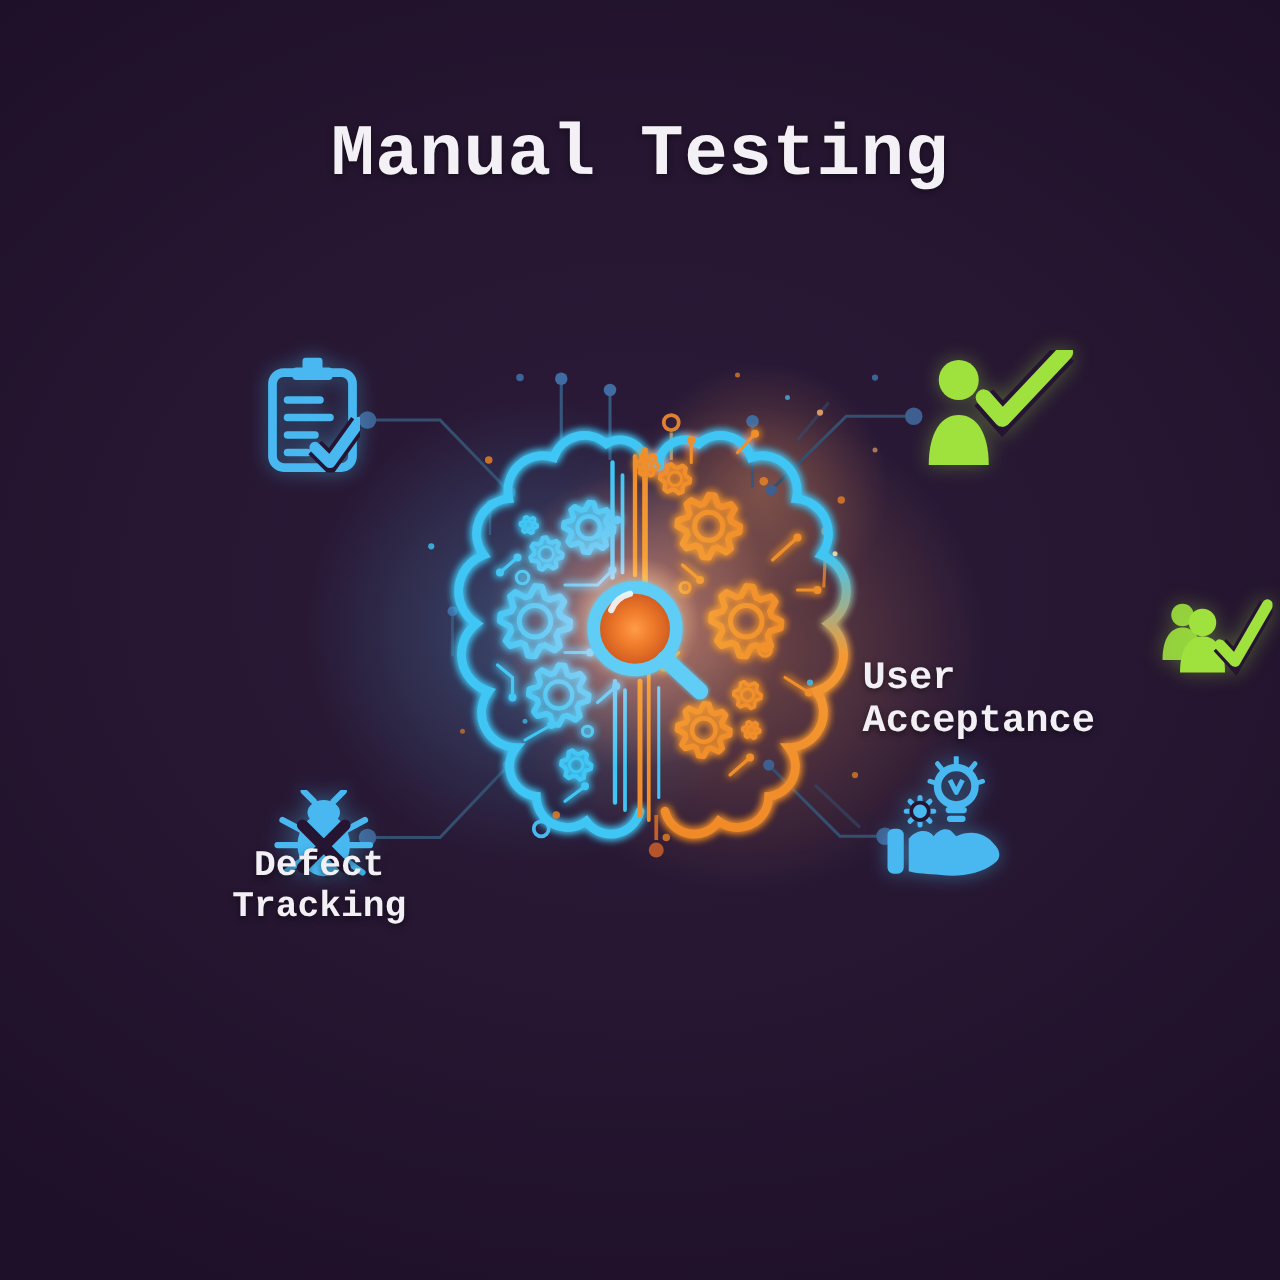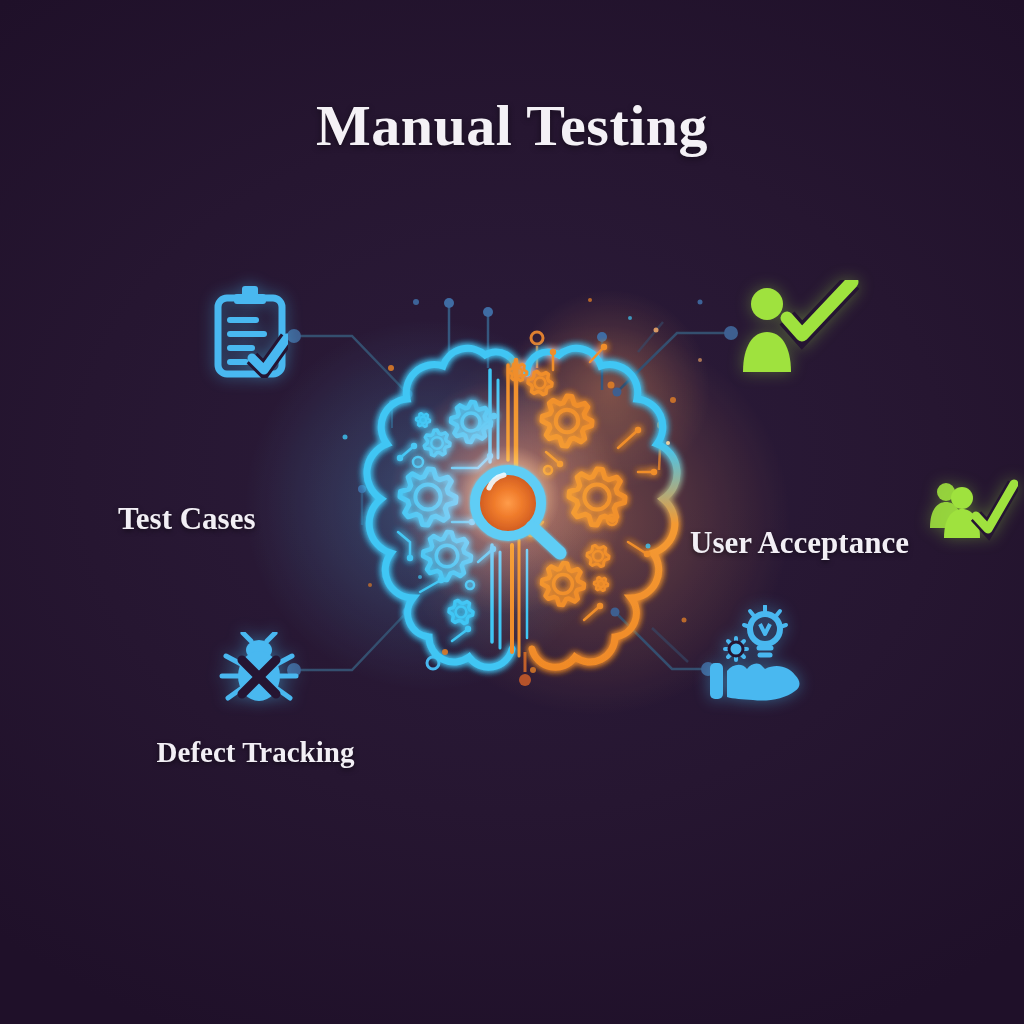--- a/index.html
+++ b/index.html
@@ -1,32 +1,32 @@
 <!DOCTYPE html>
 <html><head>
 <meta charset="utf-8">
 <style>
   html,body{margin:0;padding:0;background:#1d0e27;}
   .stage{
     position:relative;width:1024px;height:1024px;overflow:hidden;
     background:radial-gradient(ellipse 780px 620px at 50% 46%, #2c1c3b 0%, #261631 55%, #1f1029 100%);
-    font-family:Liberation Serif, serif;
+    font-family:Liberation Mono, monospace;
   }
   .title{
     position:absolute;left:0;top:92px;width:1024px;text-align:center;
     font-size:58px;font-weight:800;color:#f4f1f6;letter-spacing:.5px;
     text-shadow:0 2px 6px rgba(0,0,0,.45);
   }
   .label{
     position:absolute;color:#f2eff5;font-weight:700;
     text-shadow:0 2px 5px rgba(0,0,0,.5);
   }
   .label-test-cases{left:118px;top:501px;width:170px;font-size:31px;}
   .label-user-acceptance{left:690px;top:525px;width:240px;font-size:31px;}
-  .label-defect-tracking{left:153px;top:736px;width:205px;font-size:29px;text-align:center;}
+  .label-defect-tracking{left:153px;top:676px;width:205px;font-size:29px;text-align:center;}
   .label-exploratory{left:645px;top:709px;width:212px;font-size:27px;text-align:center;line-height:1.2;}
   .icon{position:absolute;}
   .icon-cyan svg{filter:drop-shadow(0 0 8px rgba(70,190,245,.45));}
   .icon-green svg{filter:drop-shadow(0 0 8px rgba(160,230,70,.35));}
   .scene{position:absolute;left:0;top:0;}
 </style>
 </head>
 <body>
 
 <div class="stage">
@@ -247,21 +247,20 @@
       <g stroke="#49b8f0" stroke-width="6" stroke-linecap="round">
         <line x1="18" y1="34" x2="44" y2="34"></line>
         <line x1="18" y1="48" x2="52" y2="48"></line>
         <line x1="18" y1="62" x2="40" y2="62"></line>
         <line x1="18" y1="76" x2="34" y2="76"></line>
       </g>
       <polyline points="40,72 52,84 75,52" stroke="#251532" stroke-width="15" fill="none"></polyline>
       <polyline points="40,72 52,84 75,52" stroke="#49b8f0" stroke-width="9" fill="none" stroke-linecap="round" stroke-linejoin="round"></polyline>
     </svg>
   </div>
-  <div class="label label-test-cases">Test Cases</div>
 
   <div class="icon icon-green" style="left:740px;top:280px;width:122px;height:96px;">
     <svg width="122" height="96" viewBox="0 0 122 96" fill="none">
       <circle cx="27" cy="24" r="16" fill="#9fe23e"></circle>
       <path d="M3,92 C3,66 13,52 27,52 C41,52 51,66 51,92 Z" fill="#9fe23e"></path>
       <polyline points="47,38 62,55 112,2" stroke="#251532" stroke-width="20" fill="none"></polyline>
       <polyline points="47,38 62,55 112,2" stroke="#9fe23e" stroke-width="13" fill="none" stroke-linecap="round" stroke-linejoin="round"></polyline>
     </svg>
   </div>
   <div class="label label-user-acceptance">User Acceptance</div>

